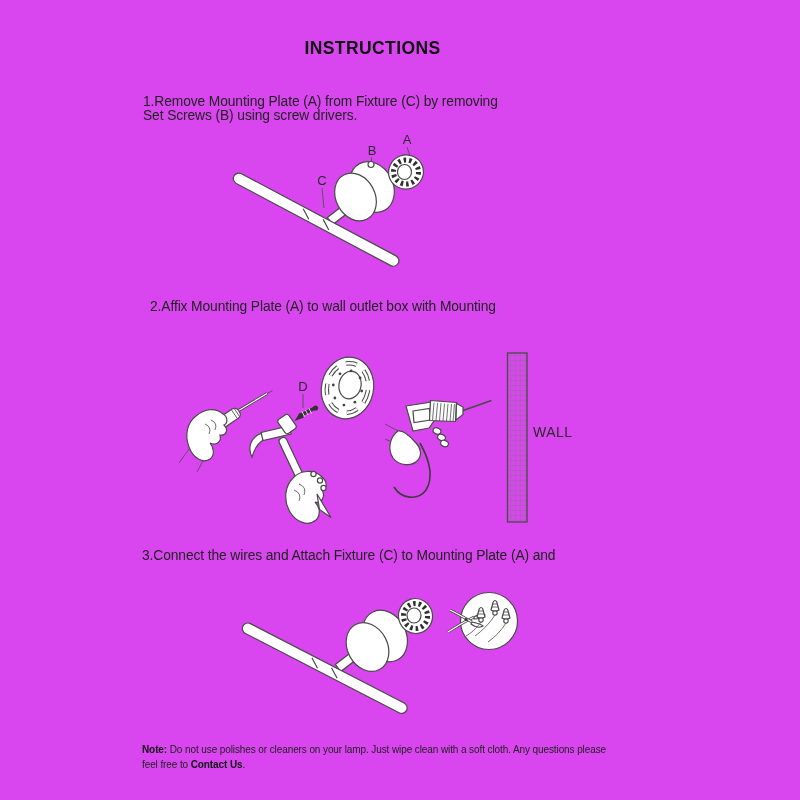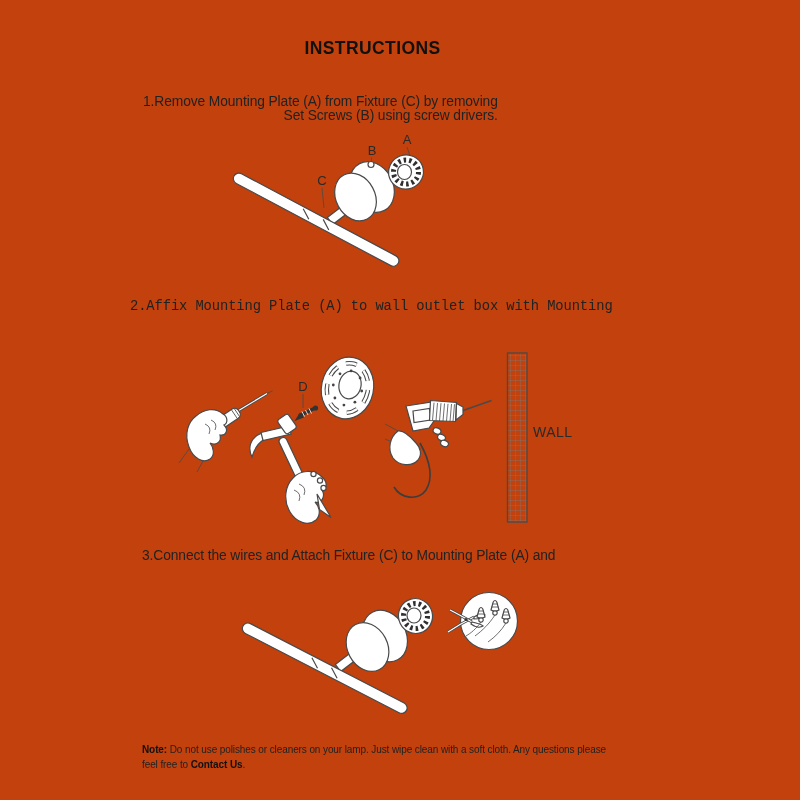--- a/index.html
+++ b/index.html
@@ -1,21 +1,21 @@
 <!DOCTYPE html>
 <html><head>
 <meta charset="utf-8">
 <style>
   html,body{margin:0;padding:0;background:#fff;}
-  .page{position:relative;width:800px;height:800px;background:#c2410c;overflow:hidden;
+  .page{position:relative;width:800px;height:800px;background:#d946ef;overflow:hidden;
         font-family:"Liberation Sans", sans-serif;color:#1f1f1f;}
   .abs{position:absolute;}
   .title{font-size:17.5px;font-weight:bold;letter-spacing:.4px;text-align:center;color:#111;}
   .step{font-size:13.8px;line-height:14.2px;letter-spacing:-0.1px;color:#222;}
-  .step div{white-space:nowrap;text-align:right;}
+  .step div{white-space:nowrap;}
   .note{font-size:10px;line-height:15px;letter-spacing:-0.1px;color:#222;width:478px;}
   .b{font-weight:bold;color:#111;}
   svg{position:absolute;overflow:visible;font-family:"Liberation Sans", sans-serif;}
   .s  {stroke:#4a4a4a;stroke-width:1.2;fill:#fff;}
   .sn {stroke:#4a4a4a;stroke-width:1.2;fill:none;}
   .thin{stroke:#4a4a4a;stroke-width:.8;fill:none;}
   .dk {fill:#333;stroke:none;}
   .lbl{font-size:13px;fill:#2a2a2a;}
   .wall-lbl{font-size:14px;fill:#2a2a2a;letter-spacing:.5px;}
 </style>
@@ -46,21 +46,21 @@
       </g>
       <text class="lbl" text-anchor="middle" x="407" y="144">A</text>
       <path class="thin" d="M 407 147 L 410 156"></path>
       <text class="lbl" text-anchor="middle" x="372" y="155">B</text>
       <path class="thin" d="M 371.5 157.5 L 371.5 161.5"></path>
       <text class="lbl" text-anchor="middle" x="322" y="185">C</text>
       <path class="thin" d="M 322 188 L 324 208"></path>
     </g>
   </svg>
 
-  <div class="abs step" style="left:130px;top:300px;font-family:Liberation Mono, monospace;">
+  <div class="abs step" style="left:150px;top:300px;">
     <div>2.Affix Mounting Plate (A) to wall outlet box with Mounting</div>
   </div>
 
   <svg style="left:150px;top:345px;" width="430" height="200" viewBox="150 345 430 200">
 
     <g>
       <path d="M 237 411.5 L 267 393.5" stroke="#4a4a4a" stroke-width="3" fill="none"></path>
       <path d="M 237 411.5 L 267 393.5" stroke="#fff" stroke-width="1.2" fill="none"></path>
       <path class="thin" d="M 267 393.5 L 272.5 390.8"></path>
       <g transform="translate(226.5 419.5) rotate(-34)">

